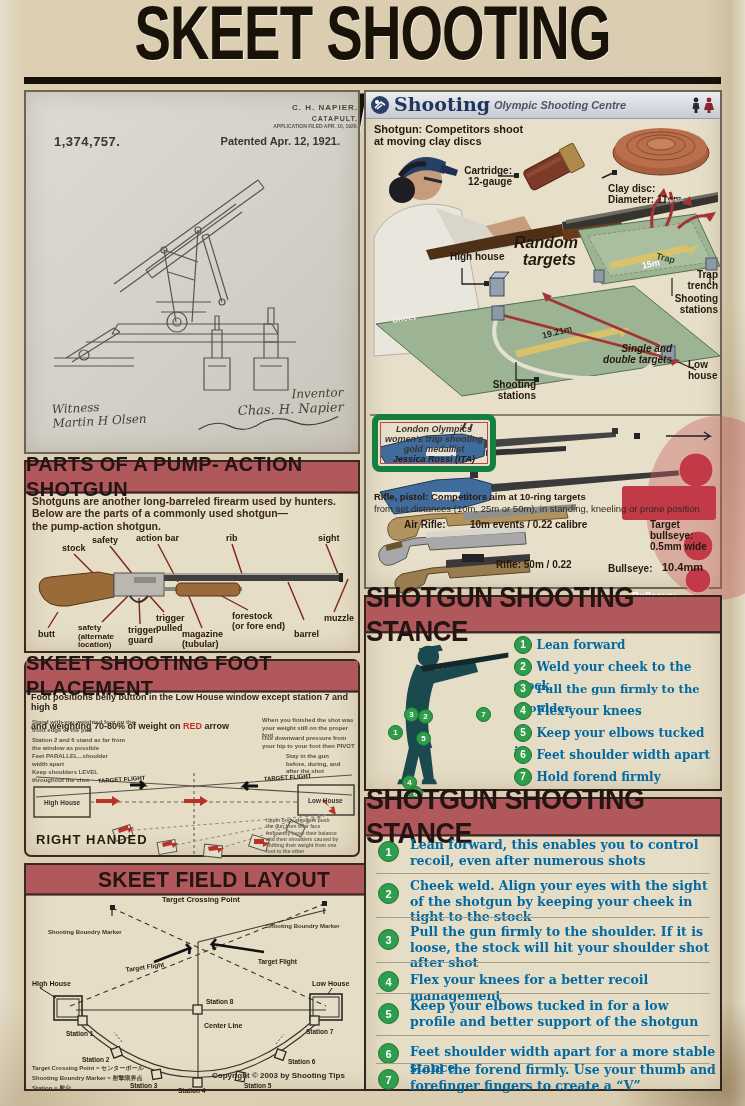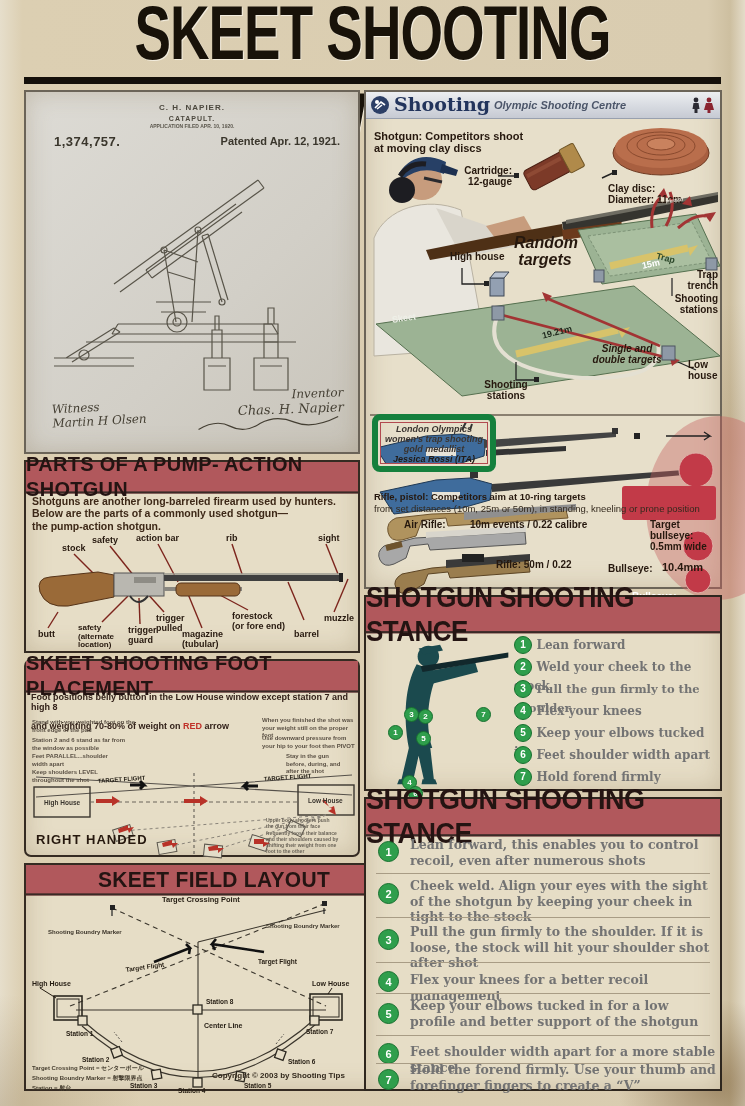--- a/index.html
+++ b/index.html
@@ -11,25 +11,25 @@
       linear-gradient(90deg,#e6decb 0%,#dccfb2 3%,#d9ccb0 95%,#cdbfa0 98%,#e4dcc9 100%),
       #d8cbae;
     font-family:"Liberation Sans",sans-serif;color:#241a10;}
   .abs{position:absolute;}
   .panel{position:absolute;background:#e6ddc6;border:2px solid #4a4036;box-sizing:border-box;
     box-shadow:inset 0 0 24px rgba(120,95,55,.25);}
   .redhead{position:absolute;left:0;right:0;top:0;background:#b1585c;border-bottom:2px solid #3a2a26;
     display:flex;align-items:center;justify-content:center;color:#241412;font-weight:800;
     transform-origin:top;letter-spacing:.3px;}
   .lbl{position:absolute;font-weight:bold;color:#26180e;line-height:1.08;white-space:pre-line;}
-  .c{text-align:center}.r{text-align:right}
+  .c{text-align:right}.r{text-align:right}
   .tinynote{position:absolute;font-size:6px;line-height:1.25;color:#5a5044;font-weight:bold;white-space:pre-line;}
   .badge{position:absolute;background:#2f9e4c;border:1px solid #17702f;border-radius:50%;
     color:#fff;font-weight:bold;display:flex;align-items:center;justify-content:center;}
-  .stxt{font-family:"DejaVu Serif",serif;font-weight:bold;color:#737373;}
+  .stxt{font-family:"DejaVu Serif",serif;font-weight:bold;color:#0369a1;}
   .sep{position:absolute;left:10px;right:10px;height:1px;background:#a89c85;}
   .ital{font-style:italic;}
   svg{position:absolute;overflow:visible;}
 </style>
 </head>
 <body>
 
 <div class="stage">
 
   <div class="abs" style="left:0;top:10px;width:745px;text-align:center;">
@@ -211,21 +211,21 @@
 
       <ellipse cx="352" cy="390" rx="72" ry="92" fill="rgba(198,96,96,.40)"></ellipse>
       <circle cx="330" cy="352" r="17" fill="#c23a48" stroke="#e0b0a8"></circle>
       <rect x="256" y="368" width="94" height="34" rx="3" fill="#c23a48"></rect>
       <circle cx="332" cy="428" r="15" fill="#c23a48" stroke="#e0b0a8"></circle>
       <circle cx="332" cy="462" r="13" fill="#c23a48" stroke="#e0b0a8"></circle>
       <path d="M300,318 L344,318 L338,314 M344,318 L338,322" stroke="#222" stroke-width="1.4" fill="none"></path>
       <rect x="268" y="315" width="6" height="6" fill="#222"></rect>
     </svg>
 
-    <div class="lbl" style="left:8px;top:32px;font-size:11px;margin-top:7px;">Shotgun: Competitors shoot
+    <div class="lbl" style="left:8px;top:32px;font-size:11px;">Shotgun: Competitors shoot
 at moving clay discs</div>
     <div class="lbl r" style="left:80px;top:74px;width:66px;font-size:10px;">Cartridge:
 12-gauge</div>
     <div class="lbl" style="left:242px;top:92px;font-size:10px;">Clay disc:
 Diameter: 11cm</div>
     <div class="lbl ital" style="left:300px;top:106px;font-size:5px;color:#f0ece2;transform:rotate(-10deg);">Perazzi</div>
     <div class="lbl ital c" style="left:148px;top:142px;width:62px;font-size:16px;">Random
 targets</div>
     <div class="lbl" style="left:84px;top:160px;font-size:10px;">High house</div>
     <div class="lbl" style="left:290px;top:162px;font-size:9px;color:#2e4a2c;transform:rotate(14deg);">Trap</div>

